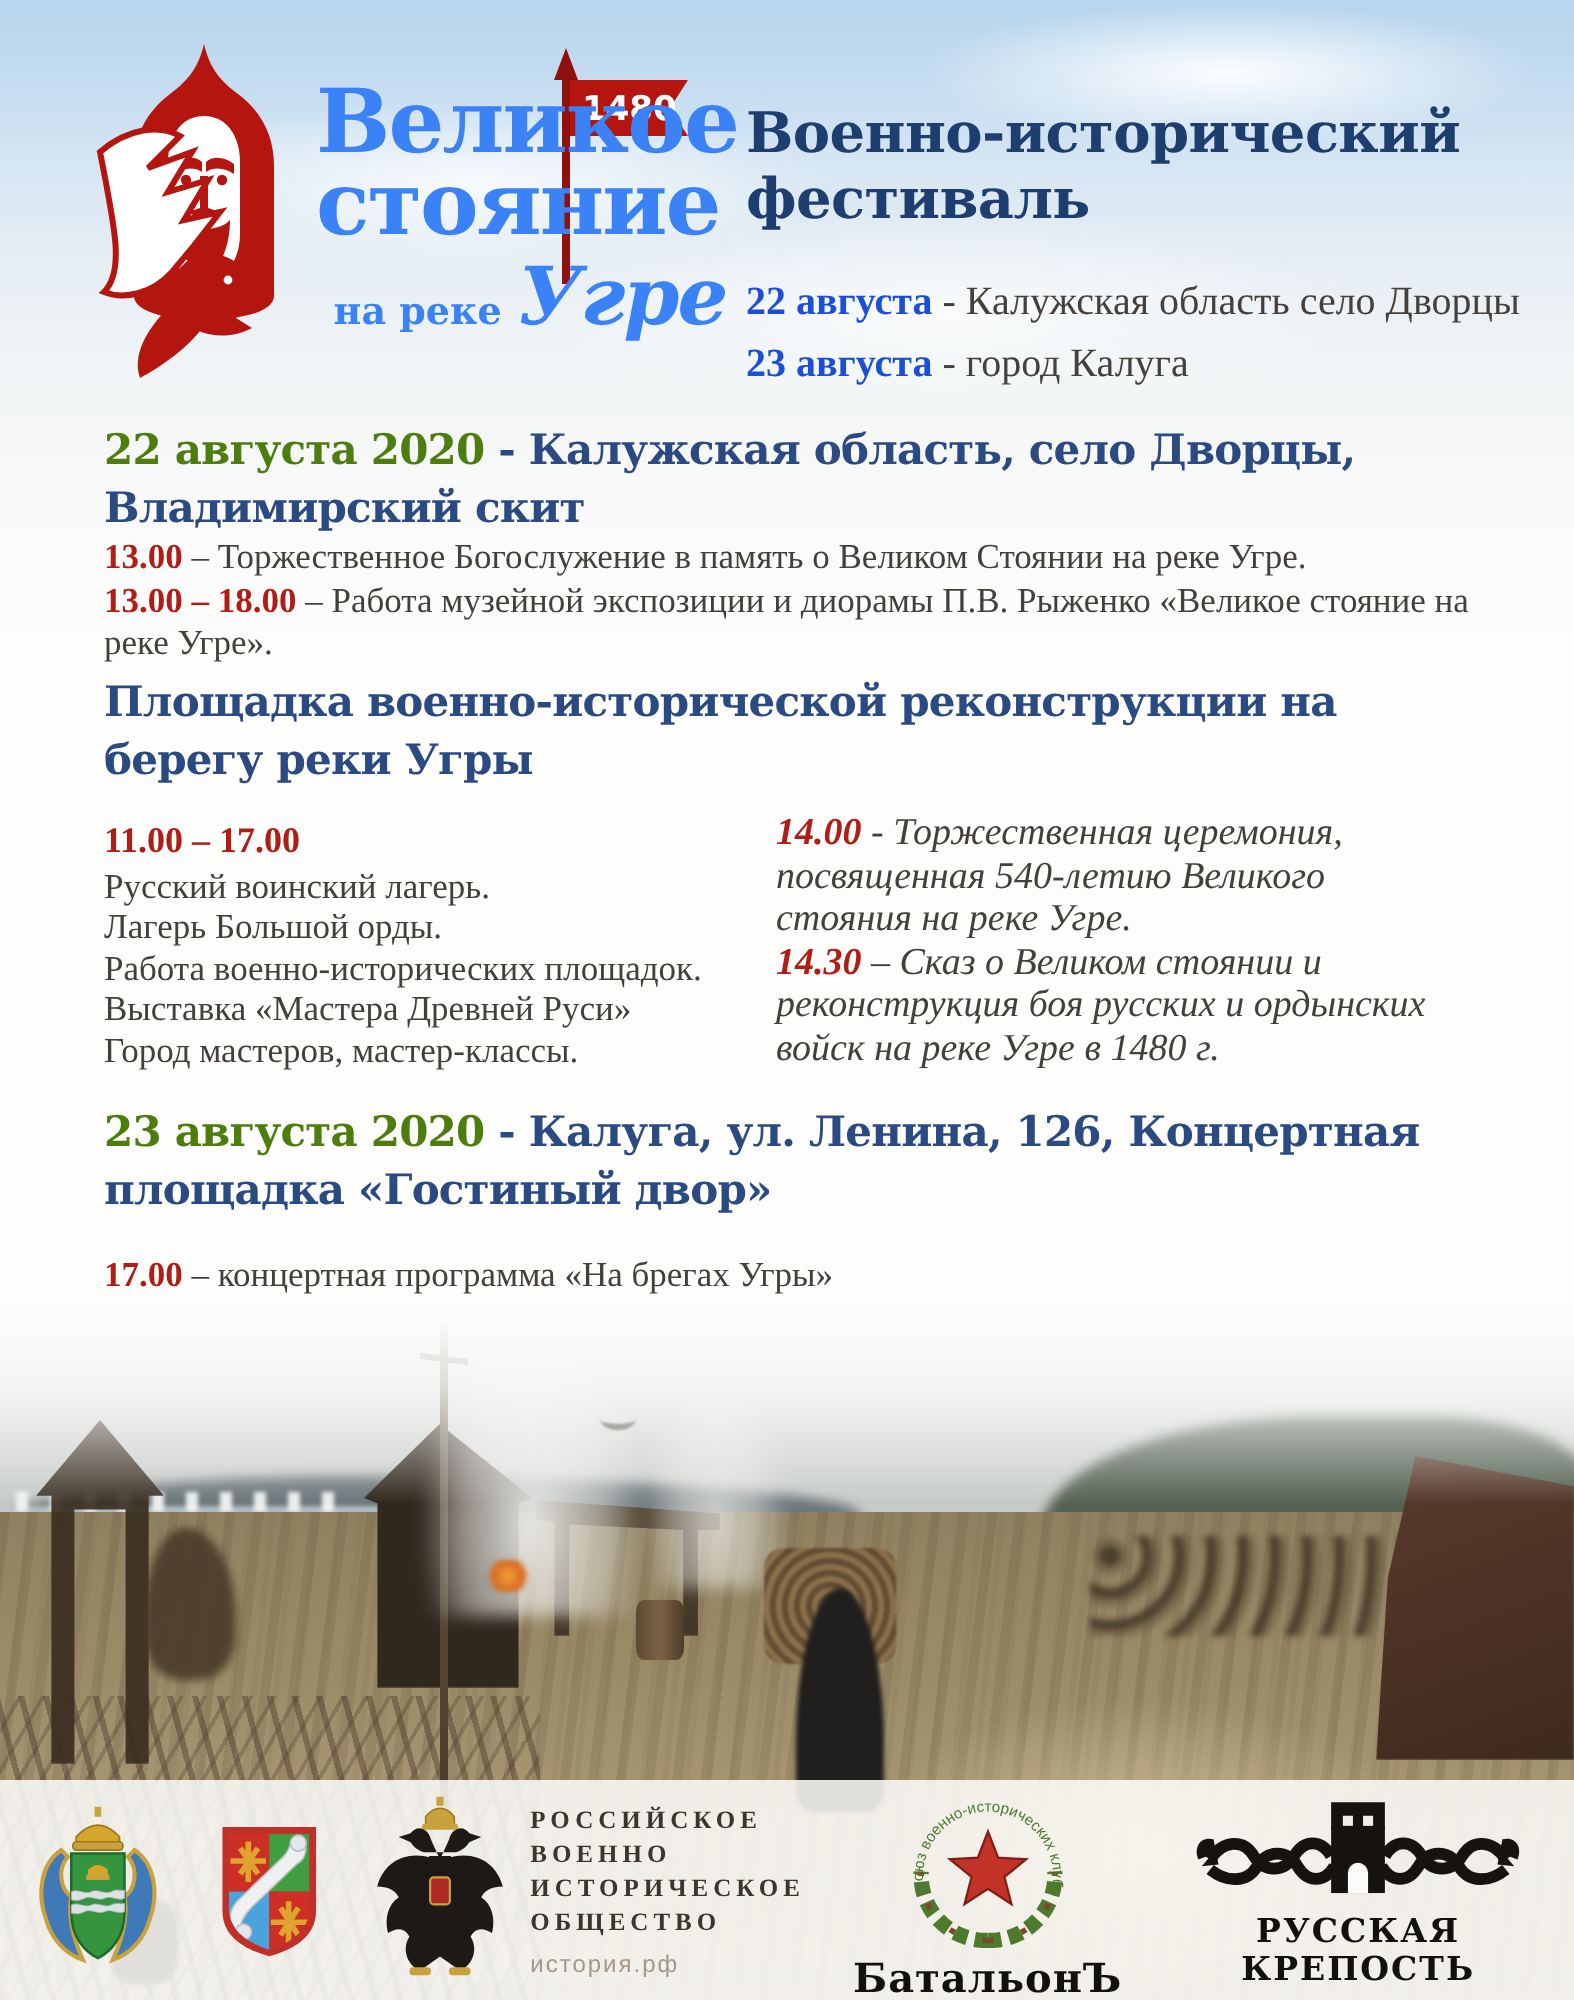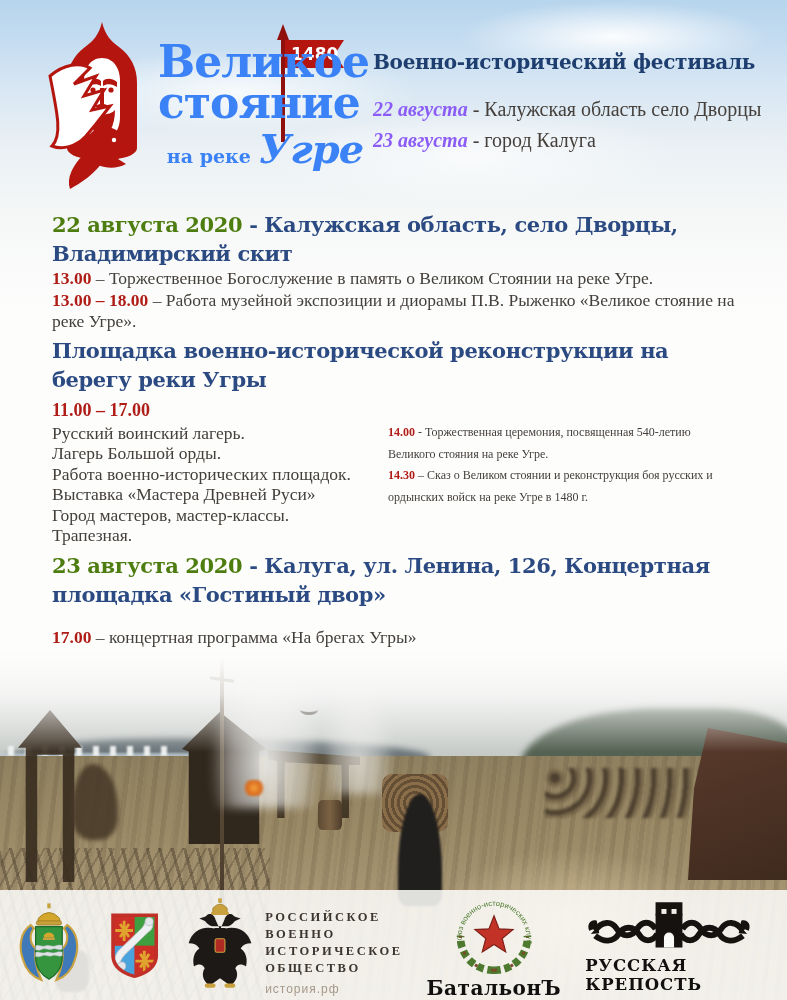--- a/index.html
+++ b/index.html
@@ -20,36 +20,36 @@
   .flag{position:absolute;left:222px;top:4px;}
   .logo-title{position:absolute;left:116px;top:21px;width:214px;text-align:left;
     color:#3b82f6;font-family:"DejaVu Serif",serif;font-weight:bold;letter-spacing:-1px;}
   .logo-line{font-size:44px;line-height:41px;}
   .logo-sub{margin-top:2px;display:flex;align-items:baseline;justify-content:center;gap:8px;}
   .logo-sub .small{font-size:19px;letter-spacing:0;}
   .logo-sub .big{font-size:40px;font-style:italic;}
 
   
   .header-block{position:absolute;left:373px;top:50px;width:400px;}
-  .header-title{font-family:"DejaVu Serif",serif;font-weight:bold;font-size:20px;color:#1d3e6e;letter-spacing:-0.3px;}
+  .header-title{font-family:"DejaVu Serif",serif;font-weight:bold;font-size:28px;color:#1d3e6e;letter-spacing:-0.3px;}
   .header-dates{margin-top:20px;font-size:20px;line-height:31px;color:#45403c;}
-  .hdate{color:#8b5cf6;font-weight:bold;font-style:italic;}
+  .hdate{color:#1d4ed8;font-weight:bold;}
 
   
   .sec{position:absolute;left:52px;width:700px;}
   .sec-head{font-family:"DejaVu Serif",serif;font-weight:bold;font-size:21px;line-height:29px;letter-spacing:-0.4px;}
   .sec-date{color:#4d7c0f;}
   .sec-loc{color:#2b4a82;}
   .events{margin-top:0;font-size:17.5px;line-height:21.5px;color:#433f3b;}
   .etime{color:#b01d17;font-weight:bold;}
   .s1{top:210px;}
   .s2{top:336px;width:690px;}
-  .col-left{position:absolute;left:52px;top:400px;width:332px;font-size:17.5px;line-height:20.5px;color:#433f3b;}
+  .col-left{position:absolute;left:52px;top:410px;width:332px;font-size:17.5px;line-height:20.5px;color:#433f3b;}
   .col-left .etime{display:block;margin-bottom:2px;font-size:18px;}
-  .col-right{position:absolute;left:388px;top:422px;width:335px;font-size:12px;line-height:21.5px;color:#433f3b;}
+  .col-right{position:absolute;left:388px;top:406px;width:335px;font-size:19px;line-height:21.5px;color:#433f3b;font-style:italic;}
   .s3{top:551px;}
   .s3 .events{margin-top:18px;}
 
   
   .photo{position:absolute;left:0;top:652px;width:787px;height:348px;background:#a99672;}
   .ph{position:absolute;}
   .ph-sky{left:0;right:0;top:0;height:118px;background:linear-gradient(180deg,#dadddb 0%,#cdd1ce 60%,#c2c7c3 100%);}
   .ph-trees-left{left:0;top:86px;width:430px;height:24px;background:#4e5a61;border-radius:40% 60% 50% 50%/100% 80% 0 0;filter:blur(3px);opacity:.75;}
   .ph-water{left:0;top:101px;width:210px;height:15px;background:linear-gradient(#c3d0d8,#aebcc4);filter:blur(1px);opacity:.8;}
   .ph-tents{left:8px;top:94px;width:170px;height:10px;background:repeating-linear-gradient(90deg,rgba(242,244,242,.95) 0 6px,rgba(242,244,242,0) 6px 17px);filter:blur(1px);}
@@ -83,27 +83,27 @@
       background:repeating-radial-gradient(circle at 10px 10px,rgba(64,52,38,.85) 0 5px,rgba(96,80,56,.5) 5px 9px,rgba(96,80,56,0) 9px 16px);}
   .ph-tent-right{left:688px;right:0;top:76px;height:152px;background:linear-gradient(160deg,#5a3b2c,#3f2a1e);filter:blur(.5px);
       clip-path:polygon(20% 0,100% 10%,100% 100%,0 100%,6% 40%);}
   .ph-stump{left:55px;top:298px;width:34px;height:42px;background:#2e2519;border-radius:30%;filter:blur(1px);}
   .ph-bird{left:300px;top:52px;width:18px;height:8px;border-bottom:3px solid #4b463f;border-radius:0 0 50% 50%;filter:blur(.5px);}
   .ph-fade{left:0;right:0;top:0;height:100px;background:linear-gradient(180deg,#fcfcfb 6%,rgba(252,252,251,.8) 42%,rgba(252,252,251,0) 100%);}
 
   
   .footer{position:absolute;left:0;top:890px;width:787px;height:110px;background:rgba(251,251,249,.87);
     display:flex;align-items:center;justify-content:center;gap:24px;padding:0 14px;box-sizing:border-box;}
-  .rvio{display:flex;align-items:flex-end;gap:10px;}
+  .rvio{display:flex;align-items:center;gap:10px;}
   .rvio-text{display:flex;flex-direction:column;}
   .rvio-line{font-family:"Liberation Serif",serif;font-weight:bold;font-size:12.5px;letter-spacing:2.5px;color:#3b352e;line-height:17px;white-space:nowrap;}
   .rvio-site{margin-top:5px;font-family:"Liberation Sans",sans-serif;font-size:12px;color:#a5988a;letter-spacing:1px;}
   .batalion{text-align:center;}
   .batalion-label{margin-top:-2px;font-family:"DejaVu Serif",serif;font-weight:bold;font-size:20px;color:#12100e;letter-spacing:.5px;}
-  .fortress{}
+  .fortress{text-align:center;}
   .fortress-label{margin-top:1px;font-family:"DejaVu Serif",serif;font-weight:bold;font-size:16.5px;color:#12100e;letter-spacing:1px;}
 </style>
 </head>
 <body>
 
 <div class="page">
   <div class="sky"></div>
 
   <div class="logo-block">
     <svg class="emblem" width="120" height="172" viewBox="0 0 120 172">
@@ -159,21 +159,20 @@
       <div>Площадка военно-исторической реконструкции на берегу реки Угры</div>
     </div>
   </div>
   <div class="col-left">
     <span class="etime">11.00 – 17.00</span>
     <div>Русский воинский лагерь.</div>
     <div>Лагерь Большой орды.</div>
     <div>Работа военно-исторических площадок.</div>
     <div>Выставка «Мастера Древней Руси»</div>
     <div>Город мастеров, мастер-классы.</div>
-    <div>Трапезная.</div>
   </div>
   <div class="col-right">
     <div><span class="etime">14.00</span><span> - Торжественная церемония, посвященная 540-летию Великого стояния на реке Угре.</span></div>
     <div><span class="etime">14.30</span><span> – Сказ о Великом стоянии и реконструкция боя русских и ордынских войск на реке Угре в 1480 г.</span></div>
   </div>
 
   <div class="sec s3">
     <div class="sec-head">
       <span class="sec-date">23 августа 2020</span><span class="sec-loc"> - Калуга, ул. Ленина, 126, Концертная площадка «Гостиный двор»</span>
     </div>

